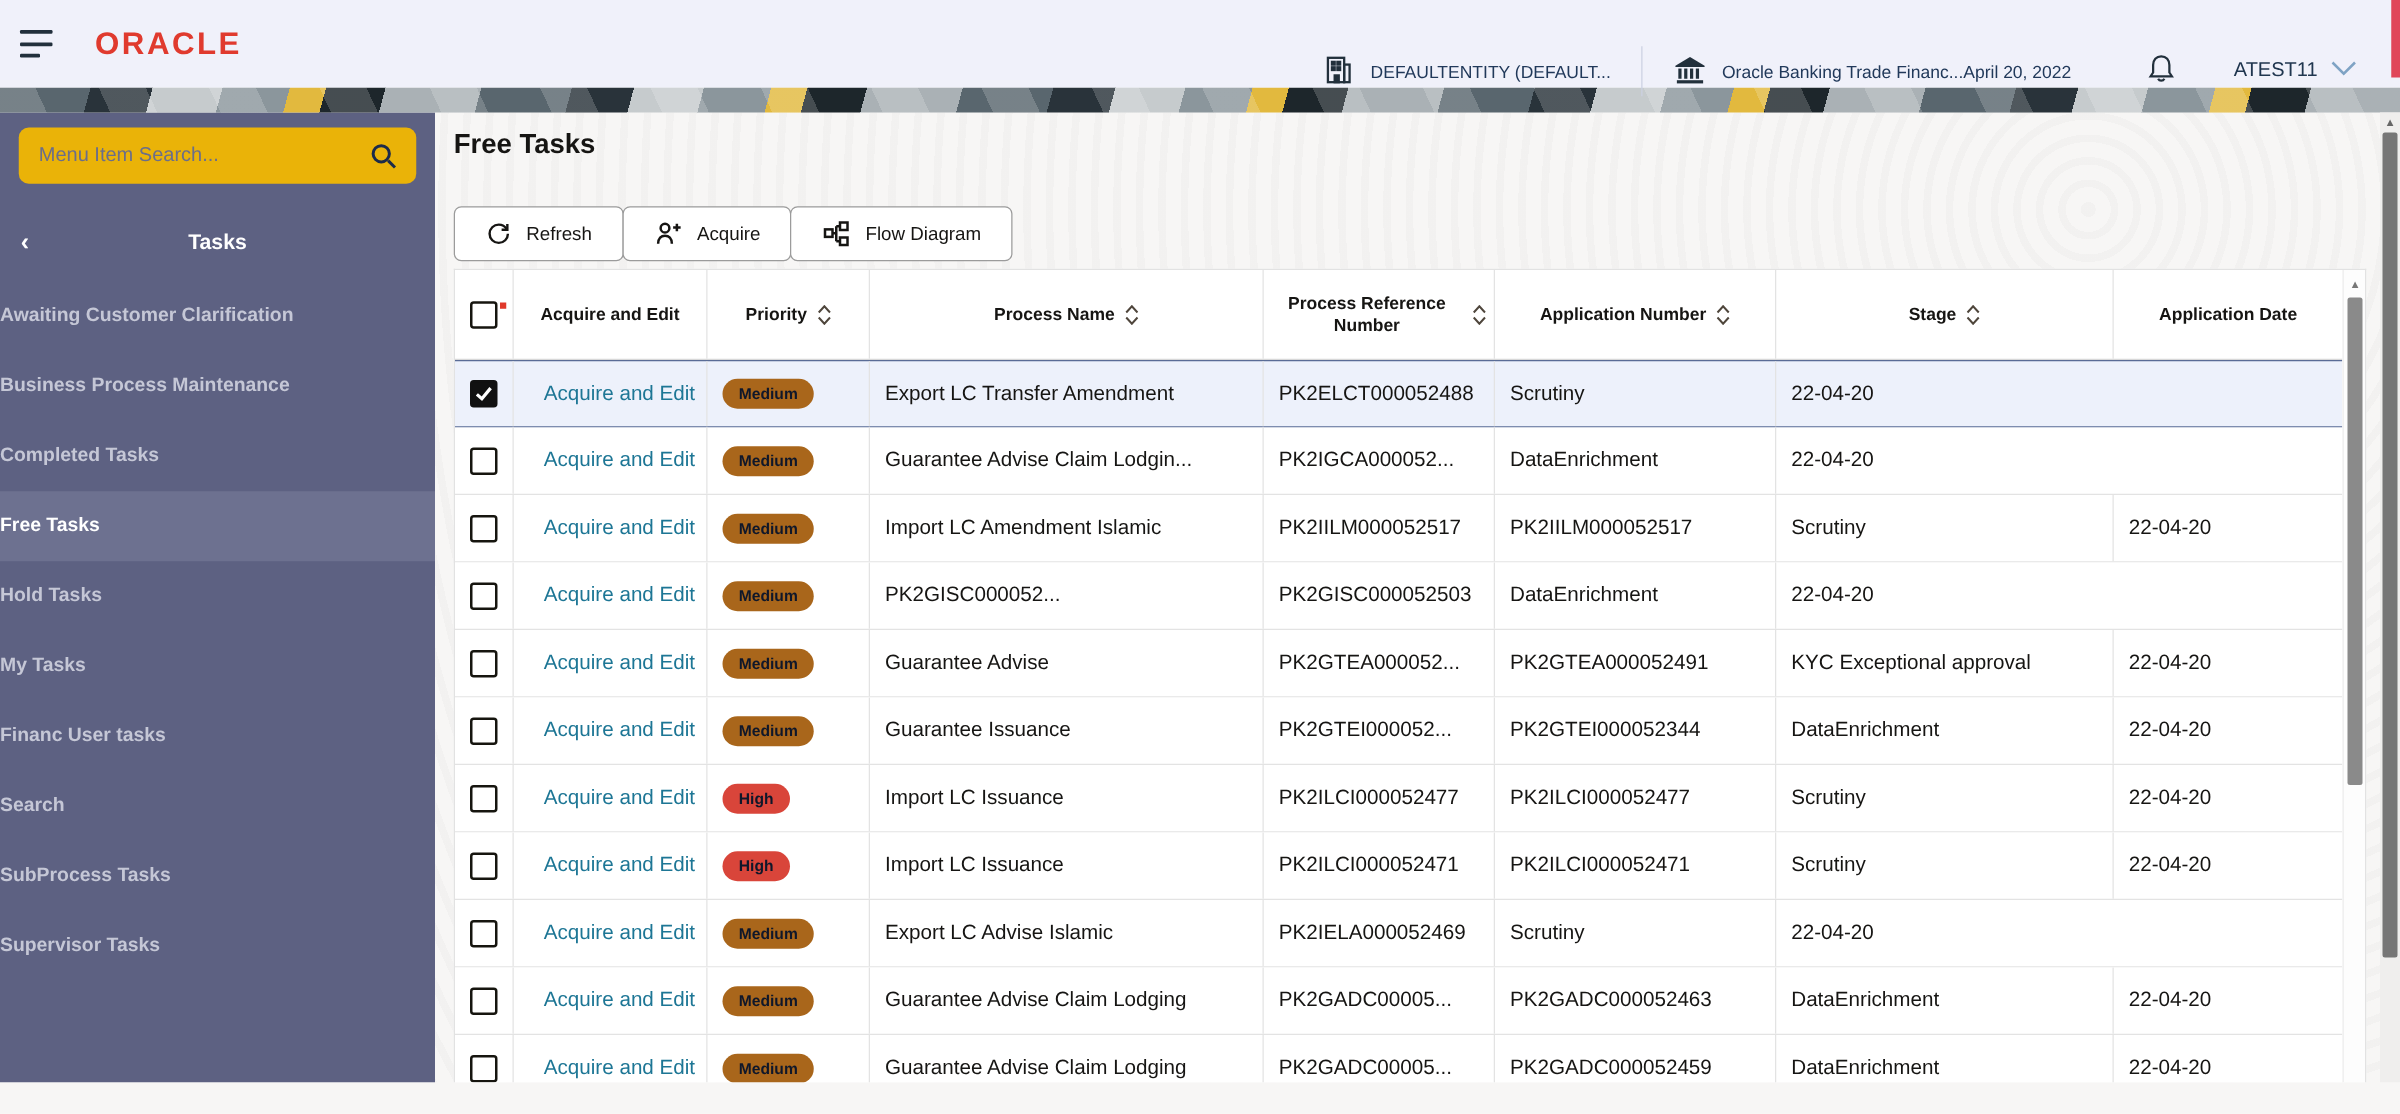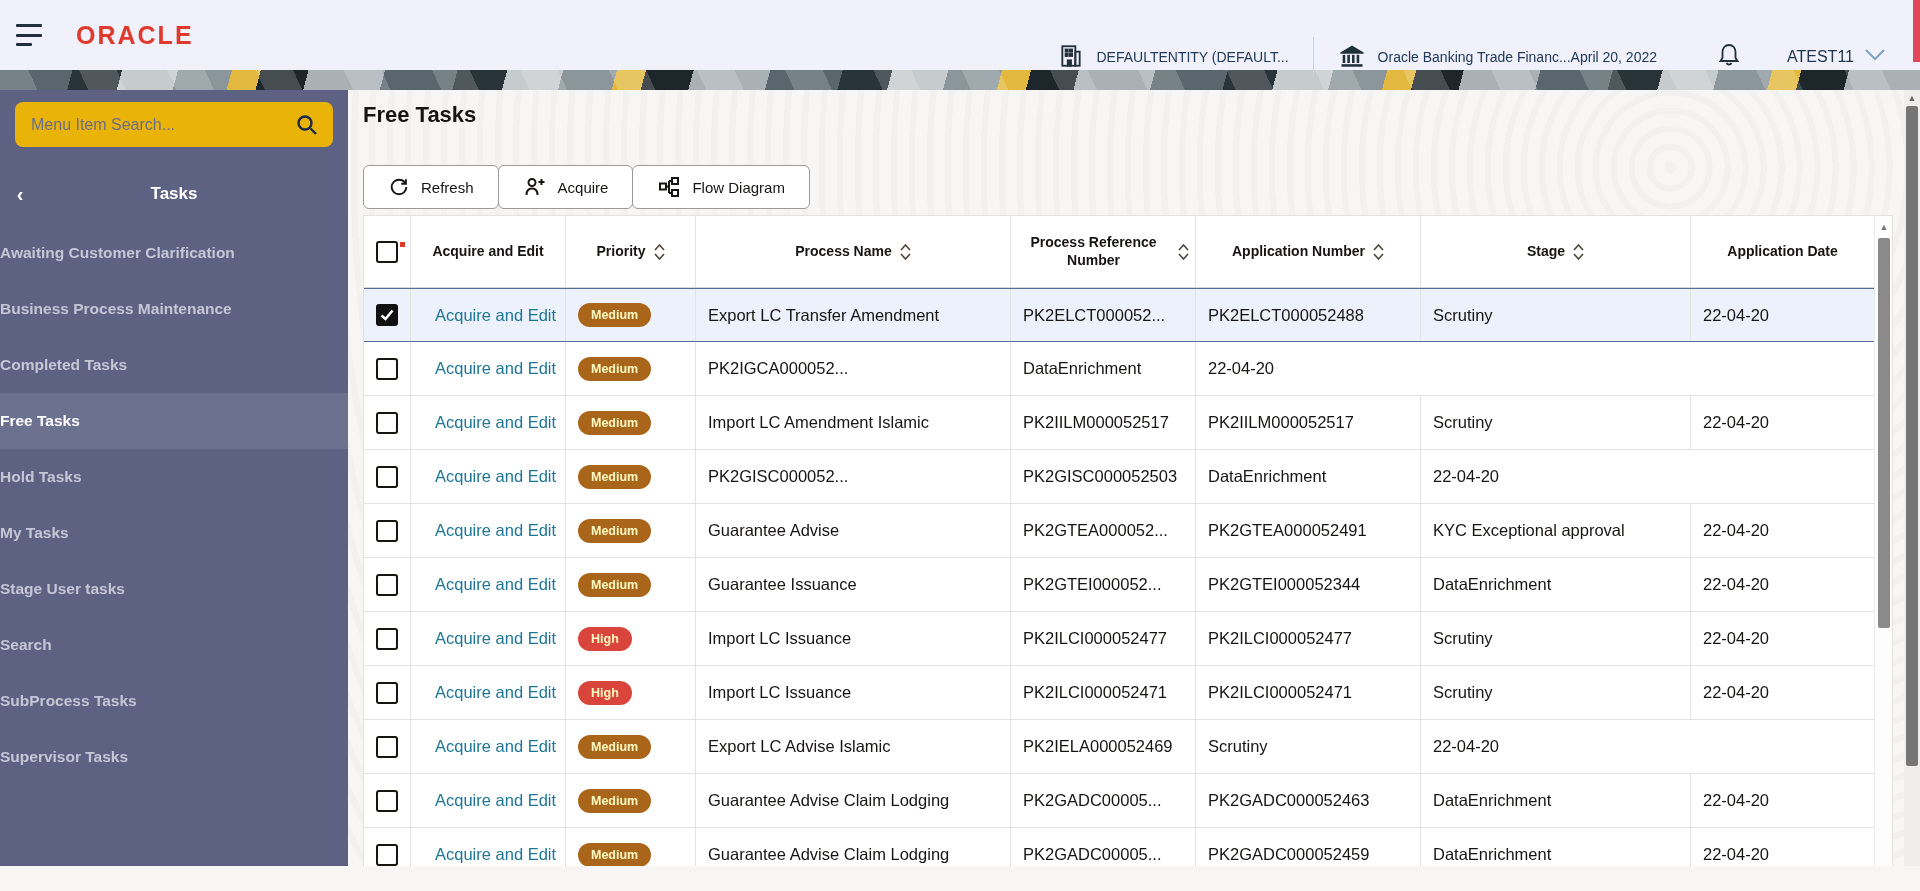--- a/index.html
+++ b/index.html
@@ -58,21 +58,21 @@
   .thead { height:72px; border-bottom:1px solid #d8d8d8; }
   .th { display:flex; align-items:center; justify-content:center; gap:8px; font-size:14px; font-weight:700; color:#161513; text-align:center; border-right:1px solid #e3e3e3; line-height:1.25; padding:0 6px; position:relative; }
   .th:last-child { border-right:none; }
   .row { height:54px; border-bottom:1px solid #e3e3e3; background:#ffffff; }
   .row.selected { background:#edf1fb; border-top:1px solid #5a6c96; border-bottom:1px solid #5a6c96; height:54px; }
   .td { display:flex; align-items:center; font-size:16.5px; color:#161513; border-right:1px solid #e3e3e3; padding:0 12px; overflow:hidden; white-space:nowrap; }
   .td:last-child { border-right:none; }
   .td.c0 { justify-content:center; padding:0; }
   .td.c1 { padding-left:24px; }
   .link { color:#1d7695; cursor:pointer; }
-  .badge { display:inline-block; color:#fef9c3; font-size:12.5px; font-weight:700; padding:5px 13px; border-radius:13px; }
+  .badge { display:inline-block; color:#0f172a; font-size:12.5px; font-weight:700; padding:5px 13px; border-radius:13px; }
   .cbox { width:22px; height:22px; border:2px solid #16150f; border-radius:3px; background:#ffffff; cursor:pointer; position:relative; }
   .cbox.checked { background:#111111; border-color:#111111; }
   .red-tick { position:absolute; left:36px; top:26px; width:5px; height:5px; background:#e0392b; }
   .sort { display:flex; flex-direction:column; gap:2px; }
 
   
   .tsb { width:18px; background:#fdfdfd; border-left:1px solid #ececec; position:relative; }
   .tsb .arr { position:absolute; top:6px; left:0; width:18px; text-align:center; color:#777; font-size:9px; }
   .tsb .thumb { position:absolute; top:22px; left:3px; width:12px; height:390px; background:#8a8a8a; border-radius:2px; }
   .psb { position:absolute; right:0; top:90px; bottom:0; width:16px; background:#efeeed; z-index:6; }
@@ -157,21 +157,21 @@
       <span class="side-back">‹</span>
       <span class="side-title">Tasks</span>
     </div>
     <div class="side-menu">
         <div class="side-item">Awaiting Customer Clarification</div>
         <div class="side-item">Business Process Maintenance</div>
         <div class="side-item">Completed Tasks</div>
         <div class="side-item selected">Free Tasks</div>
         <div class="side-item">Hold Tasks</div>
         <div class="side-item">My Tasks</div>
-        <div class="side-item">Stage User tasks</div>
+        <div class="side-item">Financ User tasks</div>
         <div class="side-item">Search</div>
         <div class="side-item">SubProcess Tasks</div>
         <div class="side-item">Supervisor Tasks</div>
       </div>
   </div>
 
   <div class="main">
     <div class="page-title">Free Tasks</div>
 
     <div class="toolbar">
@@ -285,35 +285,35 @@
                   </svg>
                 </span>
               </div>
               <div class="td c1">
                 <span class="link">Acquire and Edit</span>
               </div>
               <div class="td c2">
                 <span class="badge" style="background: rgb(169, 102, 27);">Medium</span>
               </div>
               <div class="td c3">Export LC Transfer Amendment</div>
-              <div class="td c4">PK2ELCT000052...</div>
               <div class="td c5">PK2ELCT000052488</div>
               <div class="td c6">Scrutiny</div>
               <div class="td c7">22-04-20</div>
             </div>
             <div class="row grid-row">
               <div class="td c0">
                 <span class="cbox"></span>
               </div>
               <div class="td c1">
                 <span class="link">Acquire and Edit</span>
               </div>
               <div class="td c2">
                 <span class="badge" style="background: rgb(169, 102, 27);">Medium</span>
               </div>
+              <div class="td c3">Guarantee Advise Claim Lodgin...</div>
               <div class="td c4">PK2IGCA000052...</div>
               <div class="td c6">DataEnrichment</div>
               <div class="td c7">22-04-20</div>
             </div>
             <div class="row grid-row">
               <div class="td c0">
                 <span class="cbox"></span>
               </div>
               <div class="td c1">
                 <span class="link">Acquire and Edit</span>

